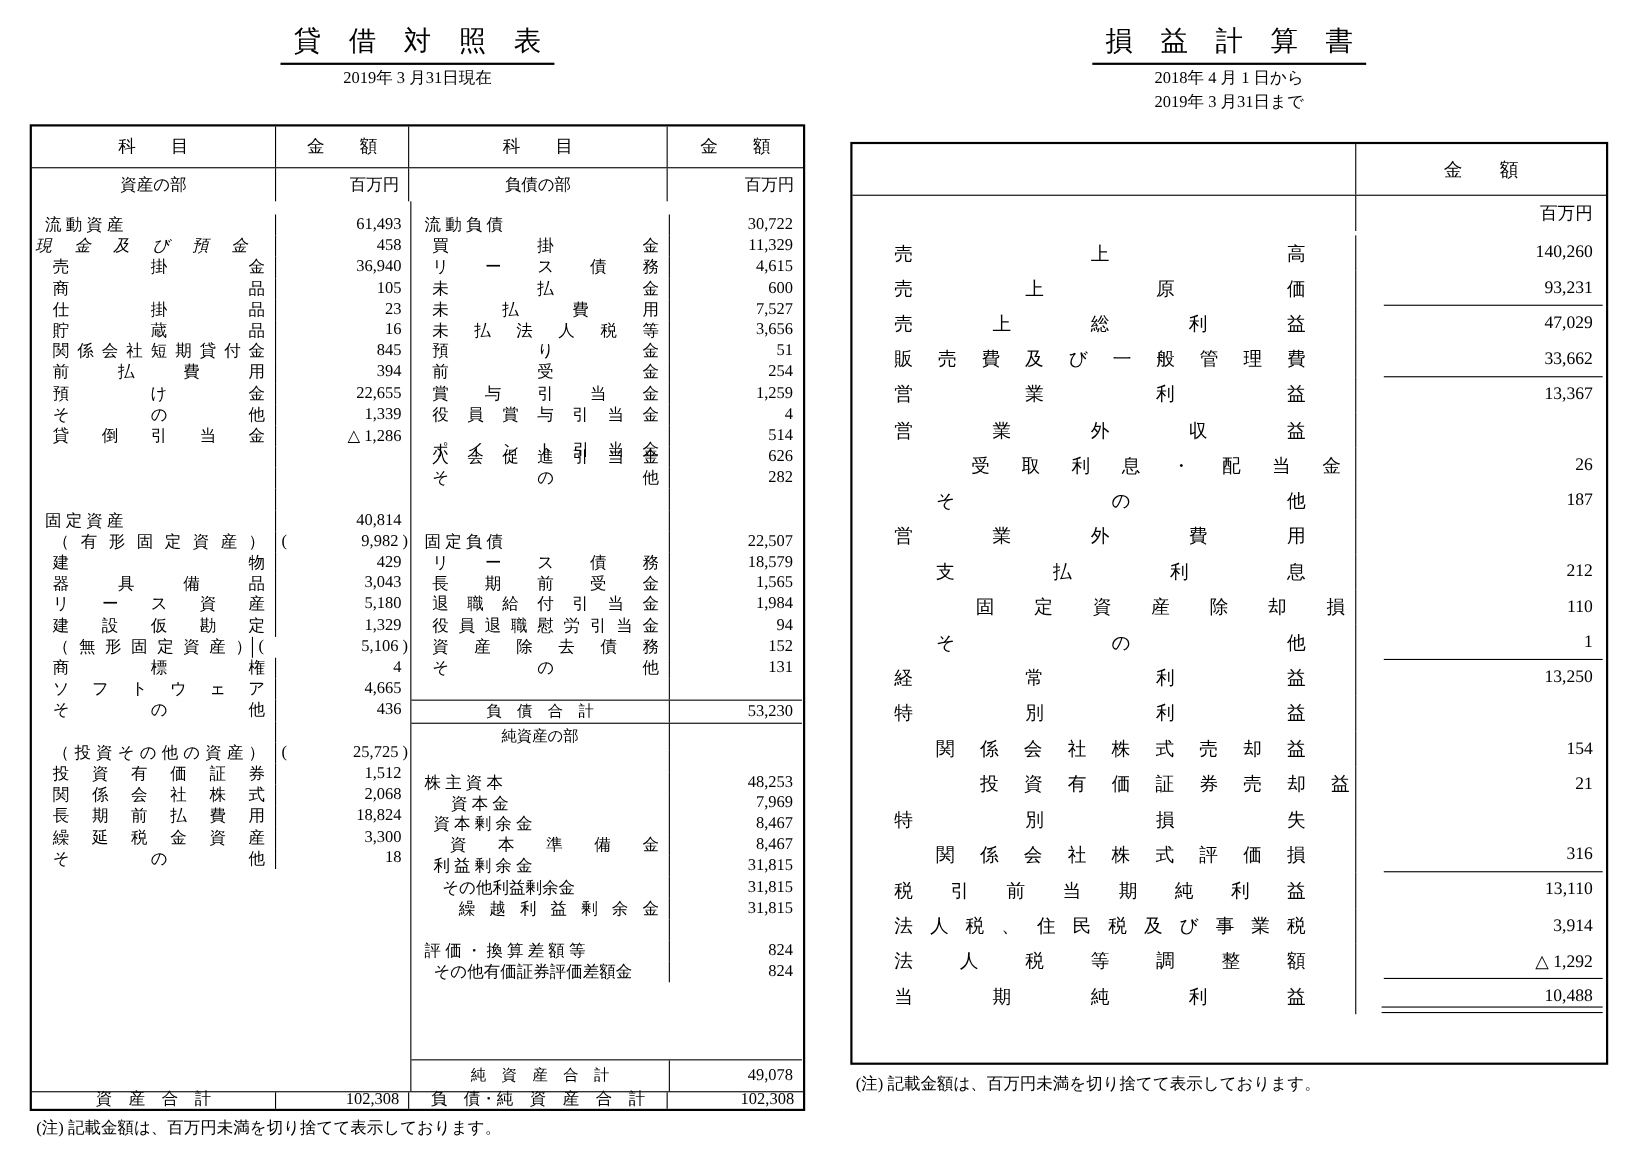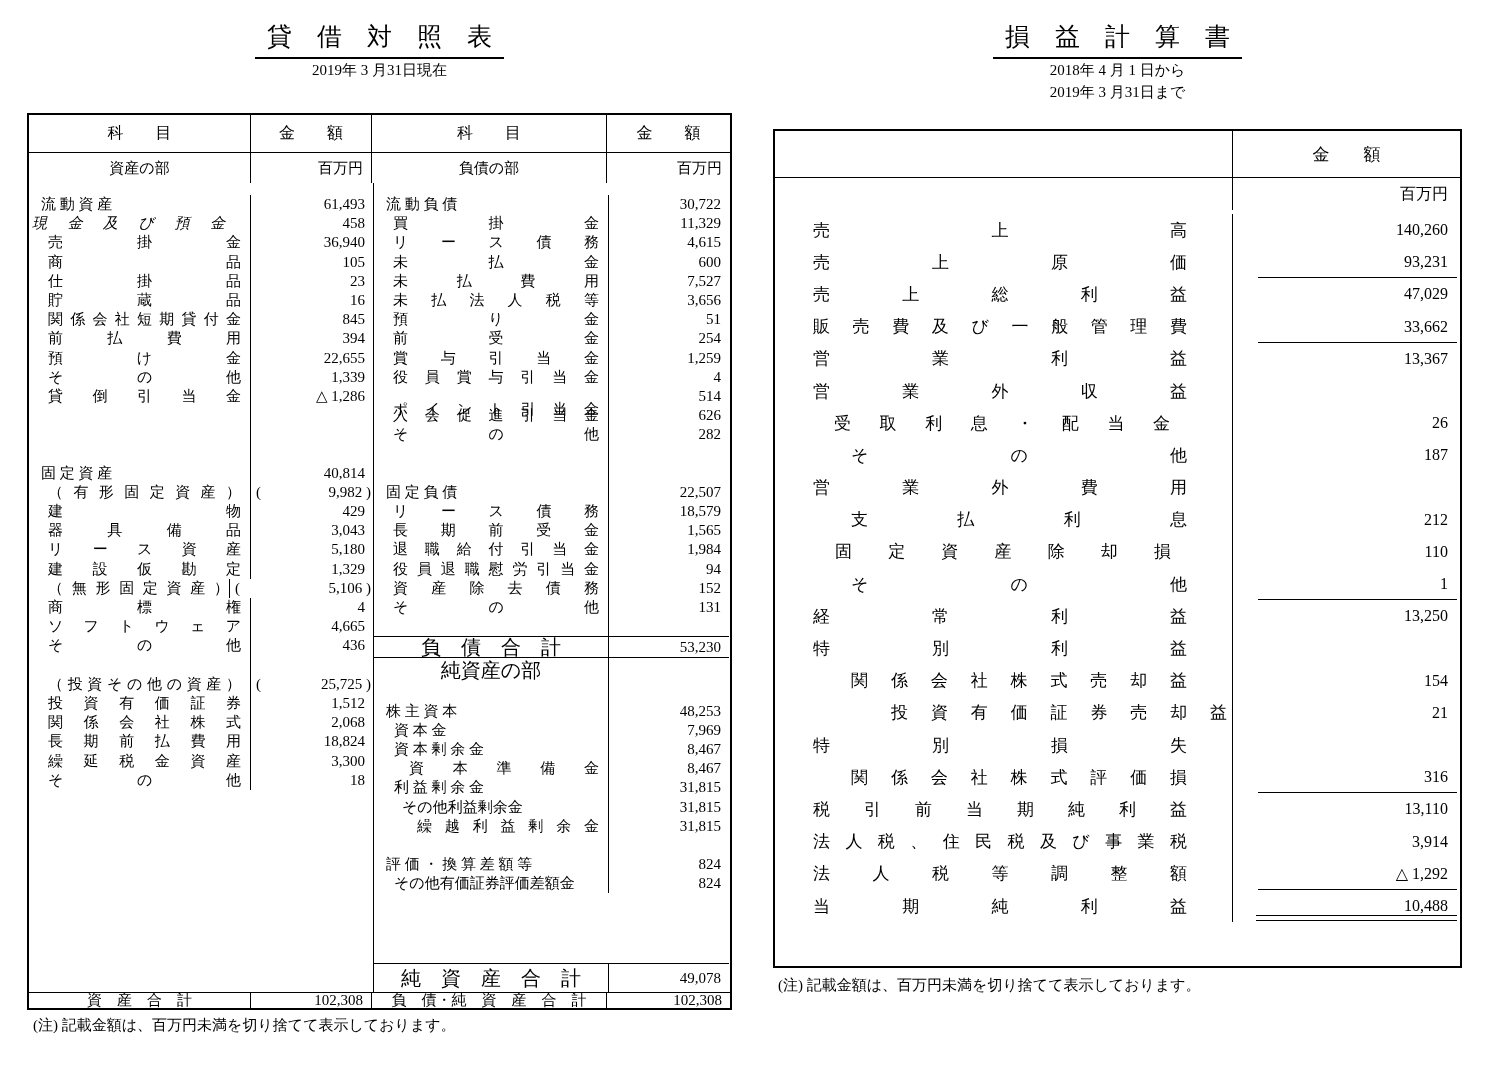--- a/index.html
+++ b/index.html
@@ -32,21 +32,21 @@
   .r{display:flex;height:19.2px;flex:none;align-items:center;}
   .cl{box-sizing:border-box;height:100%;display:flex;align-items:center;}
   .cl.lbl{border-right:1px solid #000;}
   .cl.amt{flex:1;justify-content:flex-end;padding-right:8px;font-size:15px;}
   .cl.amt.paren{justify-content:space-between;padding:0 2px 0 5px;}
   .pt{white-space:pre;font-size:15px;}
   .jt{display:block;font-size:15px;text-align:justify;text-align-last:justify;}
   .r.sub{height:20px;border-top:1px solid #000;border-bottom:1px solid #000;}
   .r.sec2{height:24px;}
   .r.ntotal{height:28px;border-top:1px solid #000;margin-top:auto;}
-  .ct{width:100%;text-align:center;font-size:20px;white-space:pre;}
+  .ct{width:100%;text-align:center;font-size:14px;white-space:pre;}
   .bs-trow{display:flex;height:15px;border-top:1.5px solid #000;flex:none;}
   .tc{font-size:15px;line-height:1;white-space:pre;}
   .tc.amt2{justify-content:flex-end;padding-right:8px;}
 
   
   .pl{position:absolute;left:773px;top:129px;width:689px;height:839px;border:2px solid #000;
       box-sizing:border-box;display:flex;flex-direction:column;}
   .pl-hrow{display:flex;height:46px;border-bottom:1px solid #000;flex:none;}
   .pl-cl{width:458px;border-right:1px solid #000;box-sizing:border-box;height:100%;}
   .pl-hr{flex:1;display:flex;align-items:center;justify-content:center;font-size:17px;}
@@ -437,21 +437,21 @@
             <div class="cl amt"></div>
           </div>
           <div class="r">
             <div class="cl lbl" style="width: 235px;">
               <div class="pt" style="margin-left: 12px;">株 主 資 本</div>
             </div>
             <div class="cl amt">48,253</div>
           </div>
           <div class="r">
             <div class="cl lbl" style="width: 235px;">
-              <div class="pt" style="margin-left: 20px;">資 本 金</div>
+              <div class="pt" style="margin-left: 36px;">資 本 金</div>
             </div>
             <div class="cl amt">7,969</div>
           </div>
           <div class="r">
             <div class="cl lbl" style="width: 235px;">
               <div class="pt" style="margin-left: 20px;">資 本 剰 余 金</div>
             </div>
             <div class="cl amt">8,467</div>
           </div>
           <div class="r">
@@ -551,21 +551,21 @@
           <div class="pl-amt">13,367</div>
         </div>
         <div class="pl-r">
           <div class="pl-lbl">
             <div class="jt" style="margin-left: 38px; width: 374px;">営 業 外 収 益</div>
           </div>
           <div class="pl-amt"></div>
         </div>
         <div class="pl-r">
           <div class="pl-lbl">
-            <div class="jt" style="margin-left: 59px; width: 336px;">受 取 利 息 ・ 配 当 金</div>
+            <div class="jt" style="margin-left: 108px; width: 336px;">受 取 利 息 ・ 配 当 金</div>
           </div>
           <div class="pl-amt">26</div>
         </div>
         <div class="pl-r">
           <div class="pl-lbl">
             <div class="jt" style="margin-left: 76px; width: 336px;">そ の 他</div>
           </div>
           <div class="pl-amt">187</div>
         </div>
         <div class="pl-r">
@@ -575,21 +575,21 @@
           <div class="pl-amt"></div>
         </div>
         <div class="pl-r">
           <div class="pl-lbl">
             <div class="jt" style="margin-left: 76px; width: 336px;">支 払 利 息</div>
           </div>
           <div class="pl-amt">212</div>
         </div>
         <div class="pl-r">
           <div class="pl-lbl">
-            <div class="jt" style="margin-left: 60px; width: 336px;">固 定 資 産 除 却 損</div>
+            <div class="jt" style="margin-left: 112px; width: 336px;">固 定 資 産 除 却 損</div>
           </div>
           <div class="pl-amt">110</div>
         </div>
         <div class="pl-r">
           <div class="pl-lbl">
             <div class="jt" style="margin-left: 76px; width: 336px;">そ の 他</div>
           </div>
           <div class="pl-amt r1">1</div>
         </div>
         <div class="pl-r">

